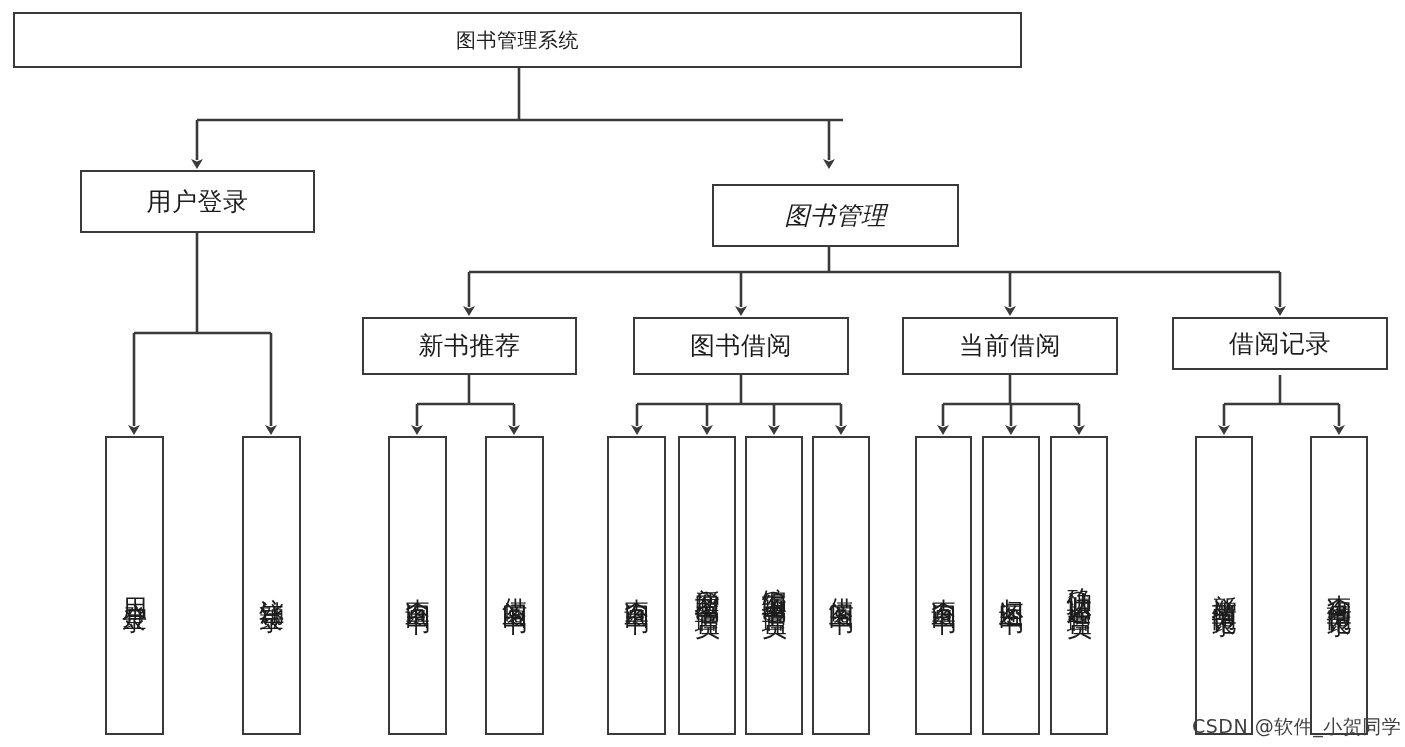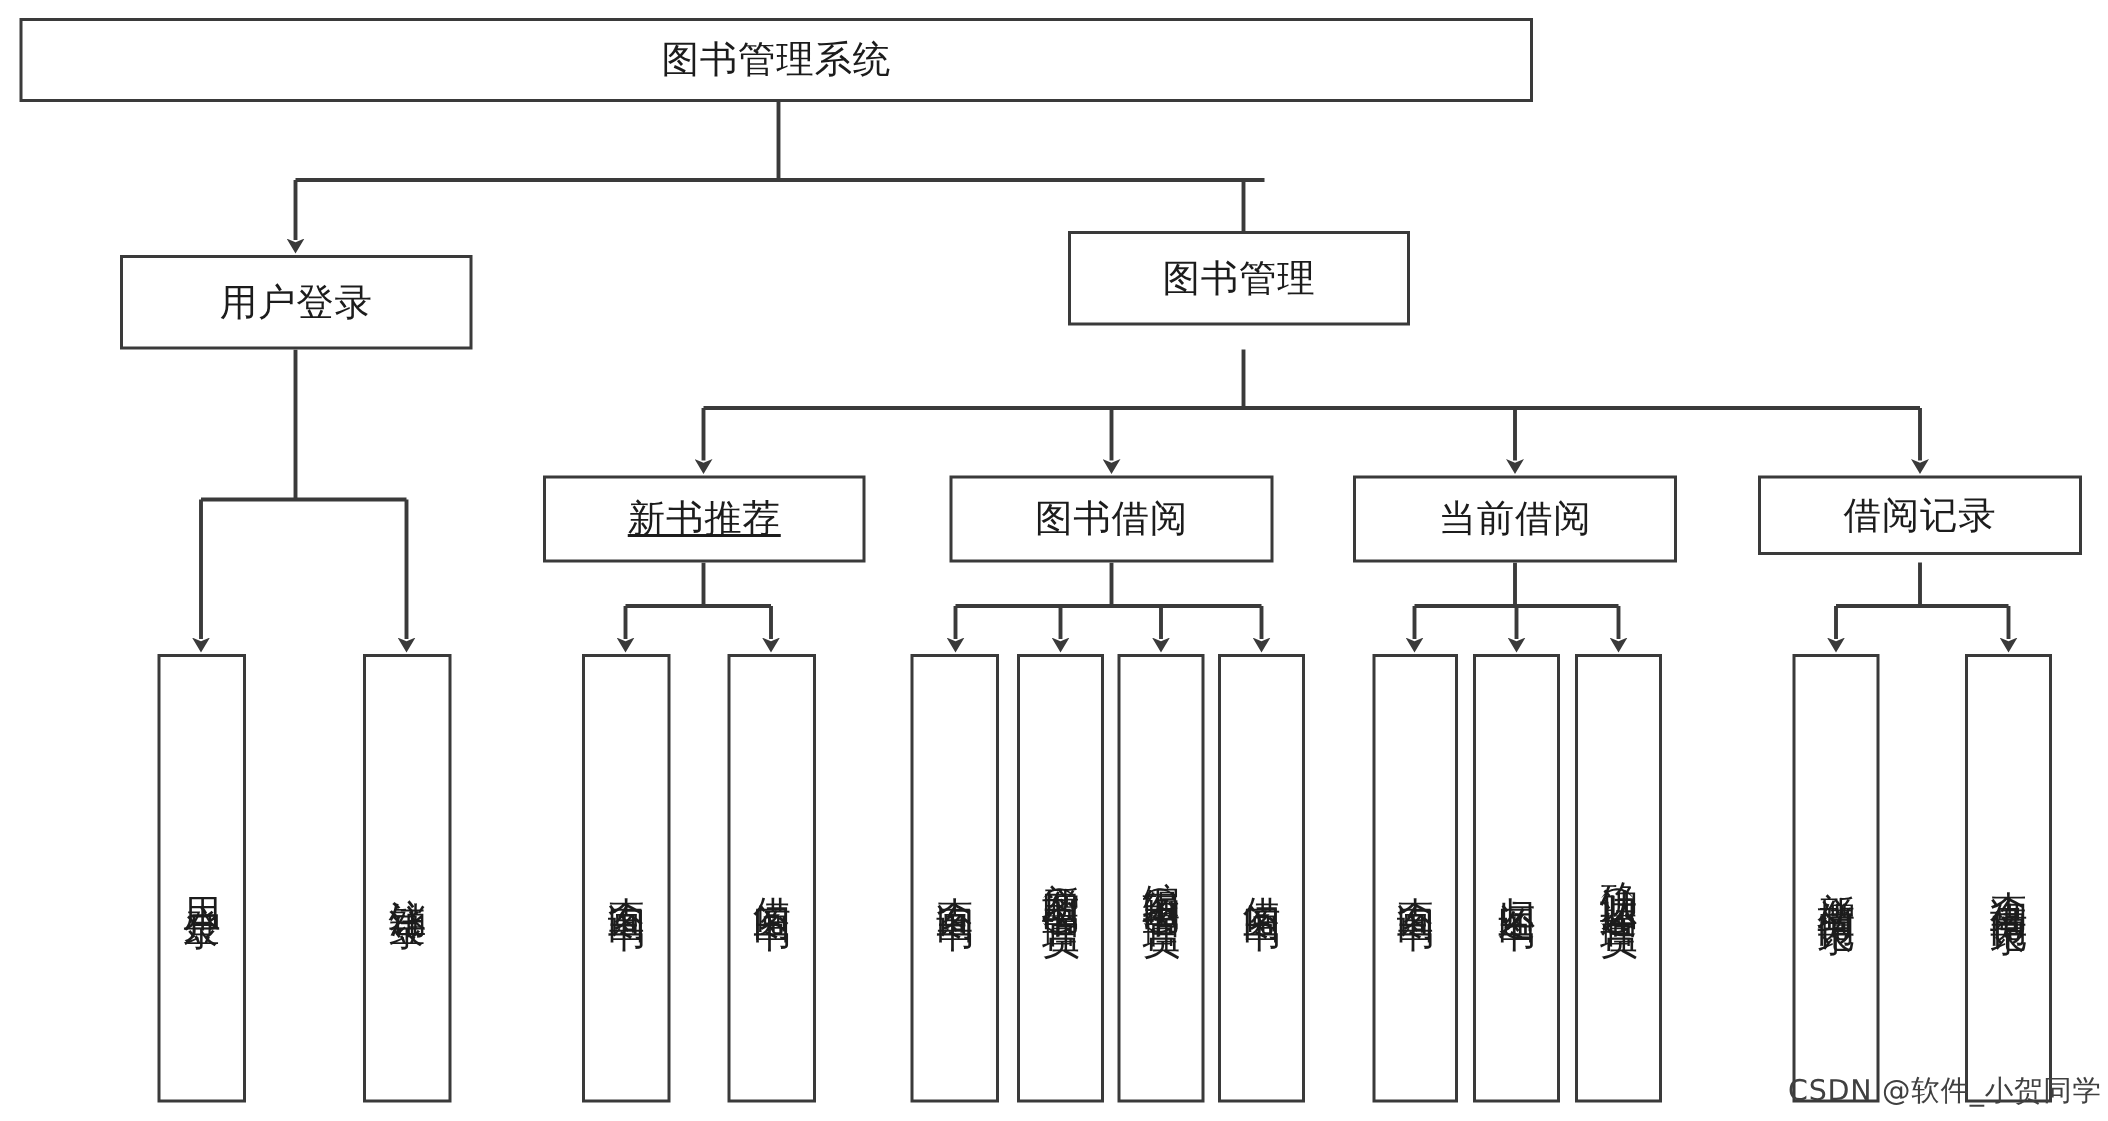--- a/index.html
+++ b/index.html
@@ -40,21 +40,21 @@
     letter-spacing: 4px;
     padding-top: 6px;
     padding-bottom: 6px;
   }
   .node.vert .label {
     writing-mode: vertical-rl;
     text-orientation: upright;
     white-space: nowrap;
   }
   .node.root {
-    font-size: 25px;
+    font-size: 20px;
   }
   svg.links {
     position: absolute;
     left: 0;
     top: 0;
     width: 1405px;
     height: 747px;
     pointer-events: none;
   }
   .watermark {
@@ -120,25 +120,25 @@
     </g>
   </svg>
 
   <div class="node horiz root" style="left:13px; top:12px; width:1009px; height:56px;">
     <span class="label">图书管理系统</span>
   </div>
 
   <div class="node horiz" style="left:80px; top:170px; width:235px; height:63px;">
     <span class="label">用户登录</span>
   </div>
-  <div class="node horiz" style="left:712px; top:154px; width:228px; height:63px;">
+  <div class="node horiz" style="left:712px; top:184px; width:247px; height:63px;font-style:italic;">
     <span class="label">图书管理</span>
   </div>
 
-  <div class="node horiz" style="left:362px; top:317px; width:215px; height:58px;text-decoration:underline;">
+  <div class="node horiz" style="left:362px; top:317px; width:215px; height:58px;">
     <span class="label">新书推荐</span>
   </div>
   <div class="node horiz" style="left:633px; top:317px; width:216px; height:58px;">
     <span class="label">图书借阅</span>
   </div>
   <div class="node horiz" style="left:902px; top:317px; width:216px; height:58px;">
     <span class="label">当前借阅</span>
   </div>
   <div class="node horiz" style="left:1172px; top:317px; width:216px; height:53px;">
     <span class="label">借阅记录</span>

